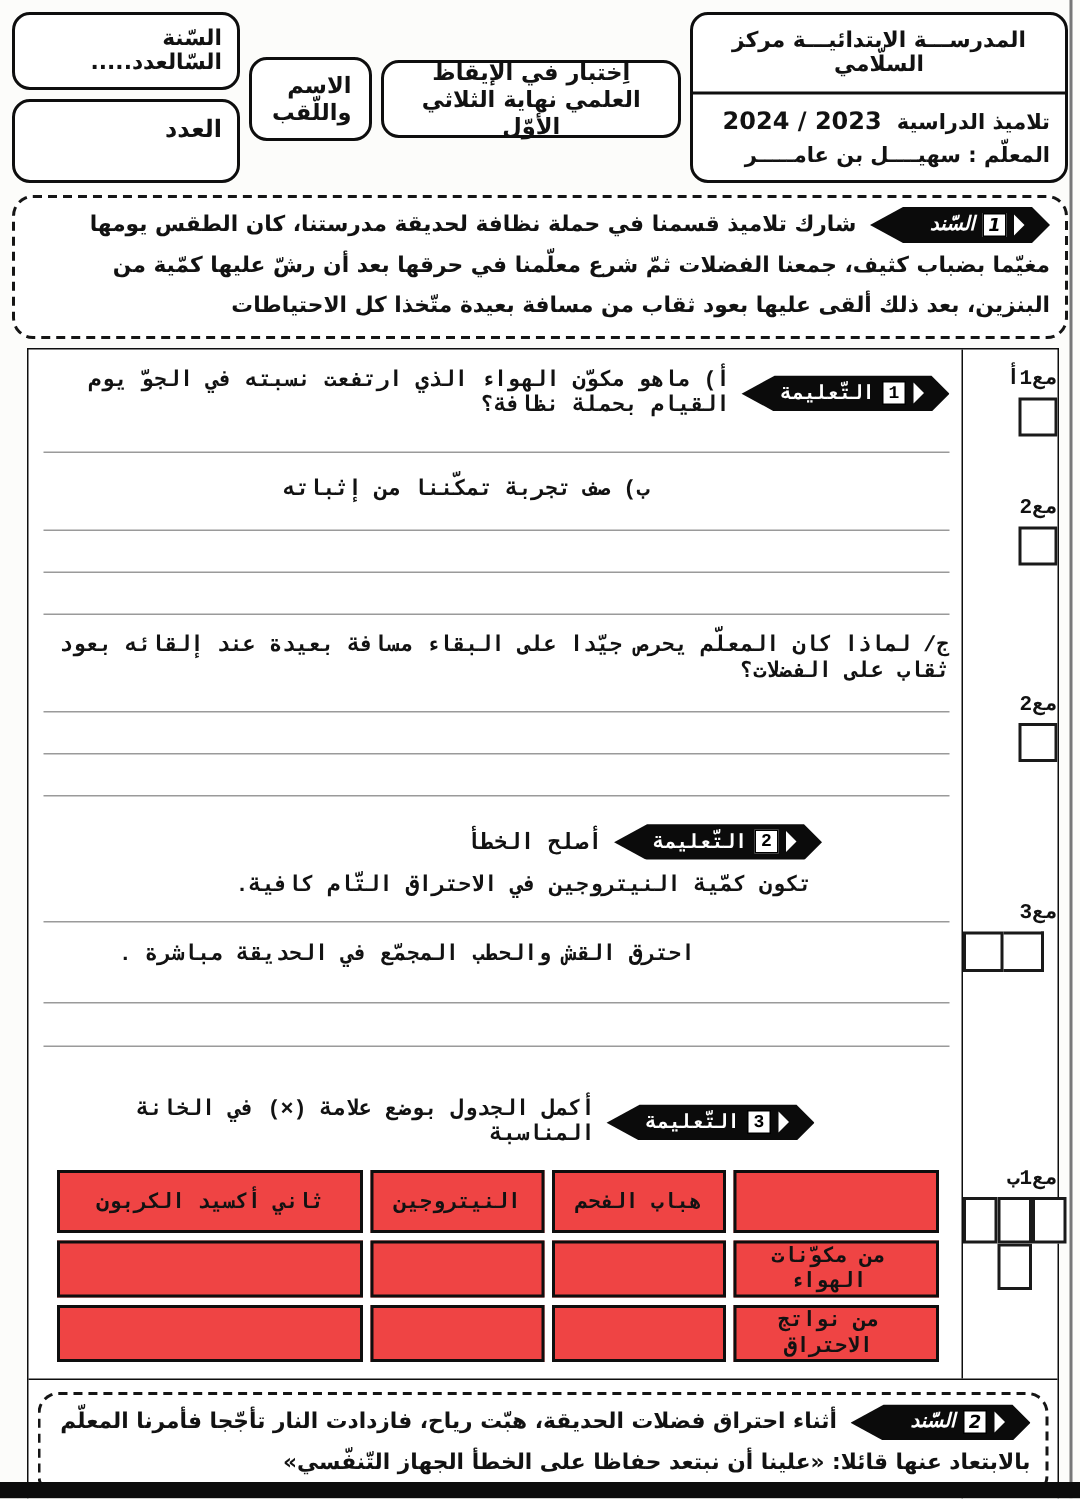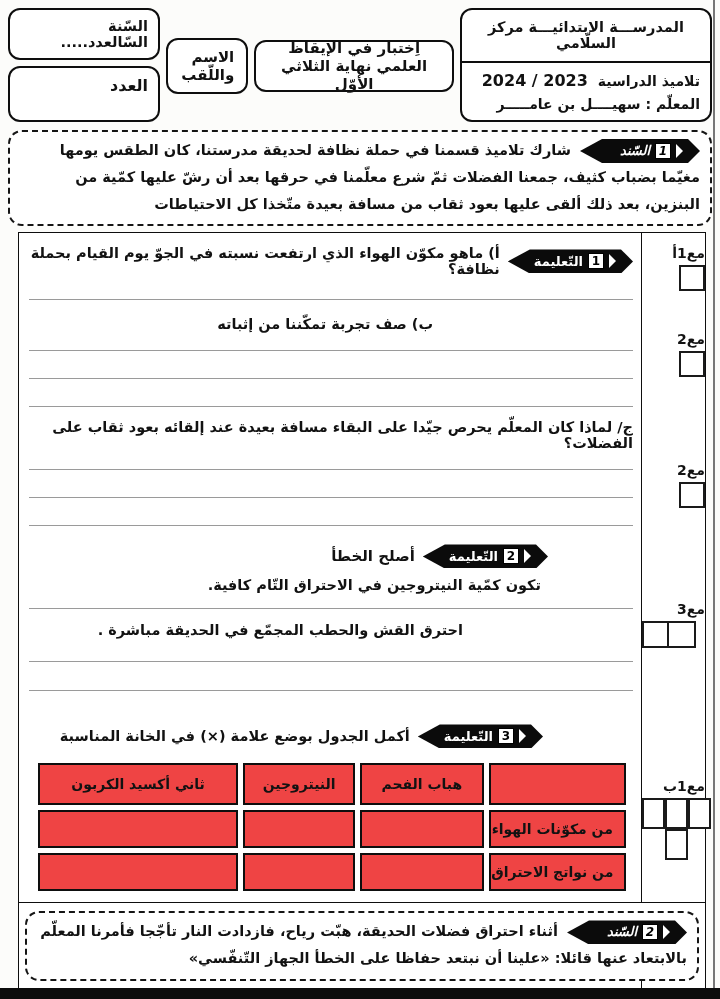--- a/index.html
+++ b/index.html
@@ -46,21 +46,21 @@
 
   
   .sanad-box {
     border:2.5px dashed #151515; border-radius:14px; background:#fff;
     margin:6px 8px 0 8px; padding:5px 10px 7px 12px; line-height:1.85; font-size:14.5px;
   }
   .sanad-box .banner { margin-left:4px;font-style:italic; }
 
   
   .sheet { position:relative; margin:6px 14px 0 18px; border:1.5px solid #0e0e0e; background:#fff; }
-  .content-row { display:flex; direction:ltr; border-bottom:1.5px solid #0e0e0e; }
+  .content-row { display:flex; direction:ltr; border-bottom:1.5px solid #0e0e0e;font-family:Liberation Mono, monospace; }
   .main { flex:1; direction:rtl; padding:0 8px 6px 10px; }
   .margin-col { width:64px; border-left:1.5px solid #0e0e0e; position:relative; direction:rtl; }
   .stub-row { display:flex; direction:ltr; height:44px; }
   .stub-main { flex:1; }
   .stub-margin { width:64px; border-left:1.5px solid #0e0e0e; }
 
   
   .qline { display:flex; align-items:center; gap:8px; }
   .qline .banner { flex:0 0 auto; }
   .wline { border-bottom:1.2px solid #9a9a9a; height:1px; }

